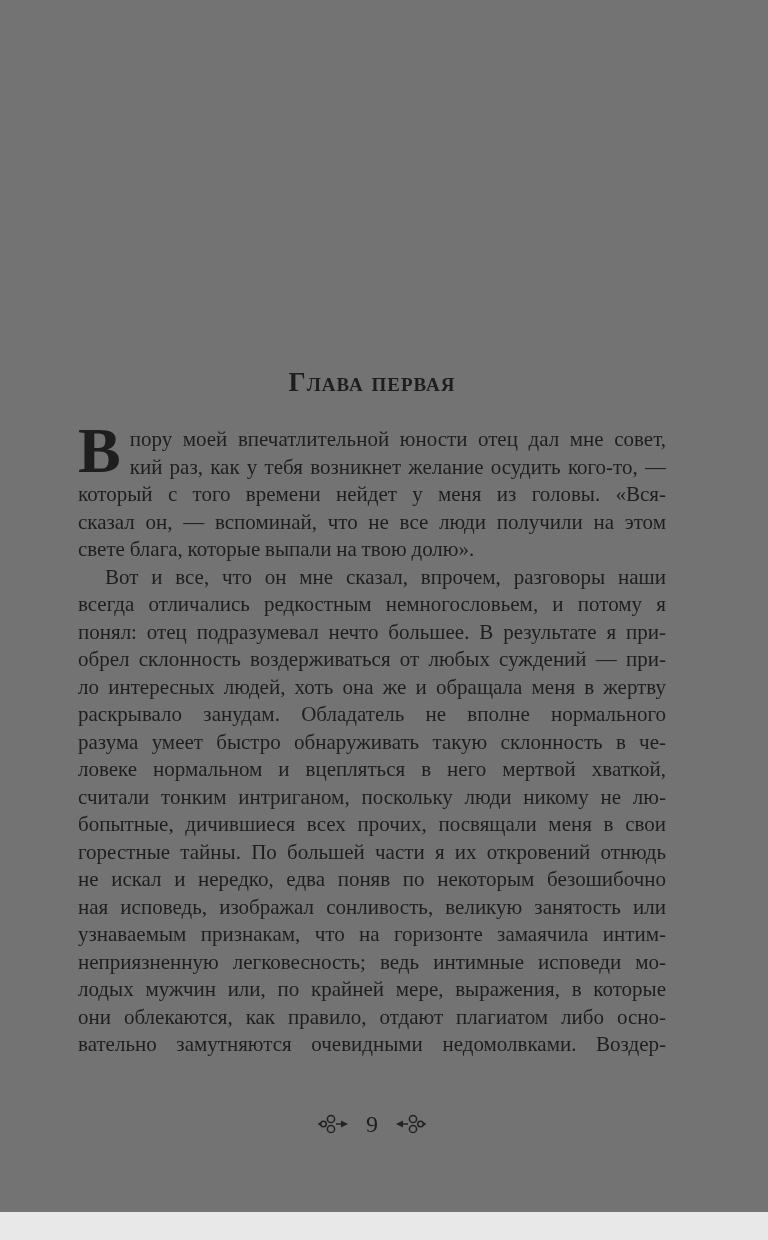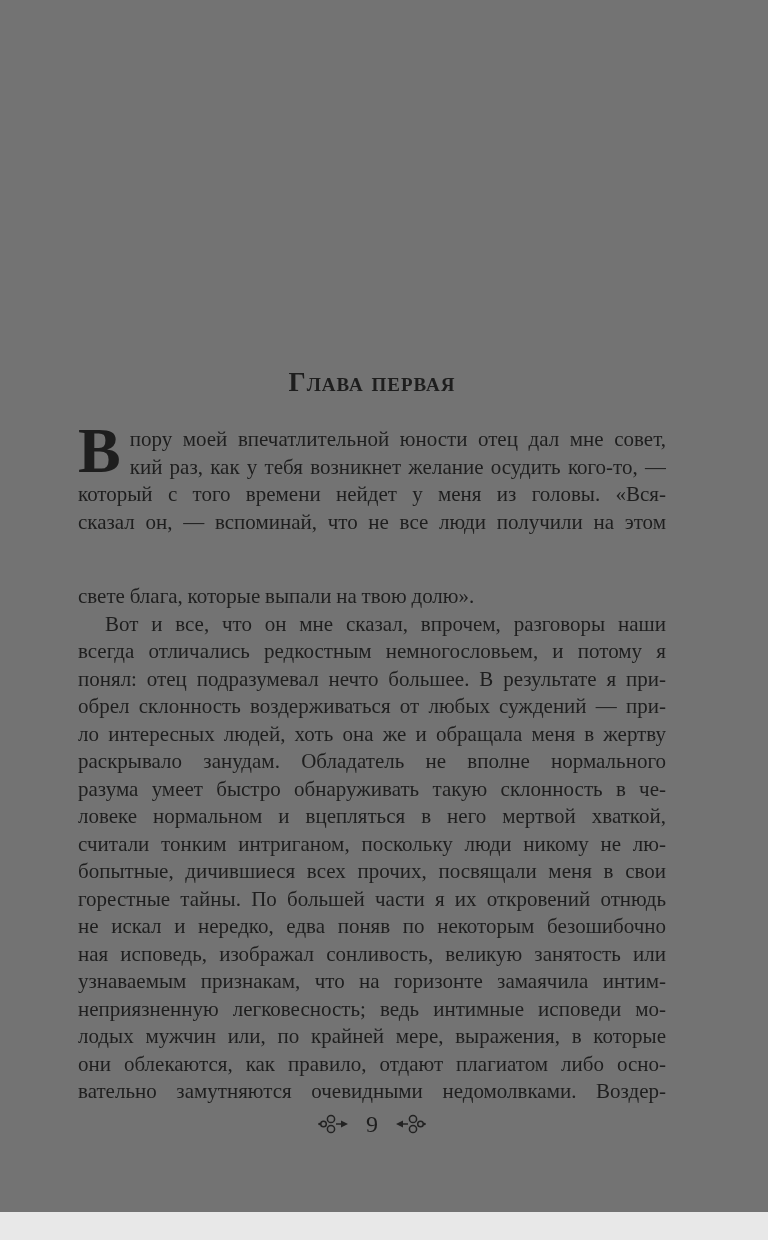--- a/index.html
+++ b/index.html
@@ -34,21 +34,21 @@
     font-size: 21px;
     line-height: 27.5px;
     word-spacing: -0.5px;
   }
   .line {
     height: 27.5px;
     overflow: hidden;
     text-align: justify;
     text-align-last: justify;
   }
-  .line.short { text-align-last: left; margin-top: 47px; }
+  .line.short { text-align-last: left; }
   .line.indent { text-indent: 27px; }
   .dropcap {
     float: left;
     display: block;
     font-size: 64px;
     line-height: 50px;
     font-weight: bold;
     padding-right: 9px;
   }
   .footer {

